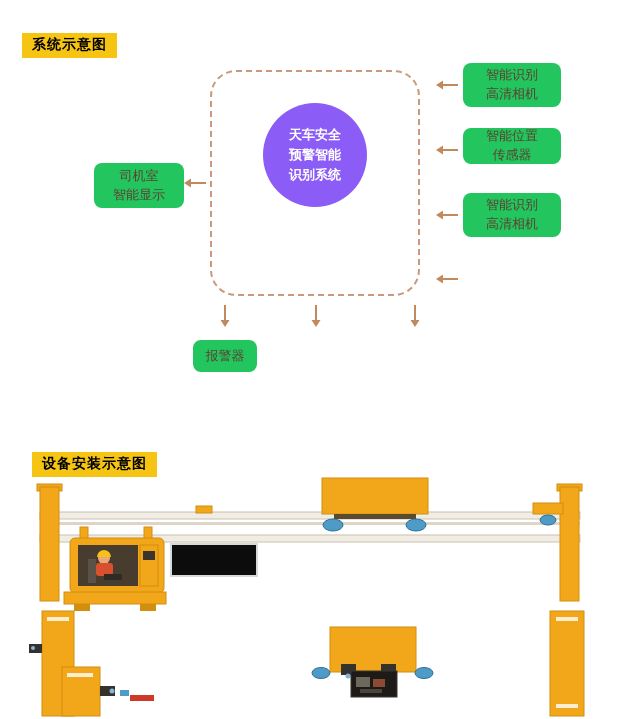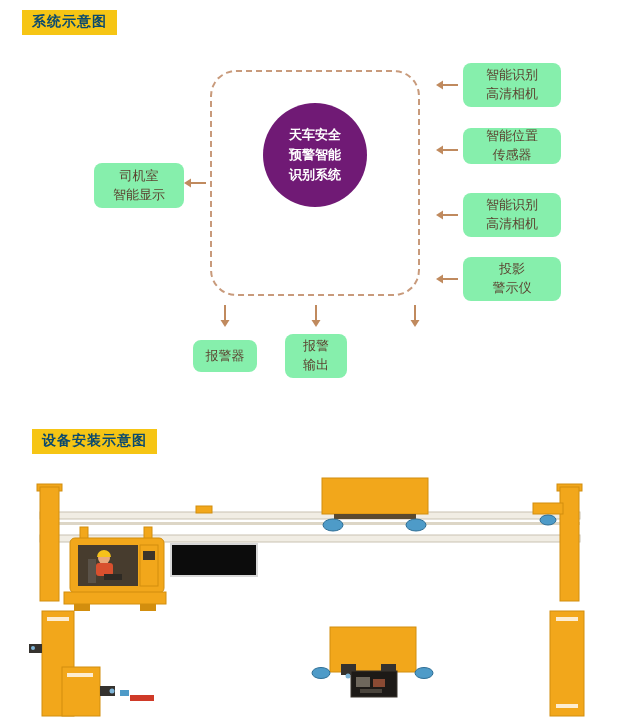--- a/index.html
+++ b/index.html
@@ -7,43 +7,44 @@
   body {
     width:618px; height:719px;
     font-family:"DejaVu Sans", sans-serif;
     position:relative;
   }
   .page { position:relative; width:618px; height:719px; background:#fff; overflow:hidden; }
 
   .section-title {
     position:absolute;
     background:#f6c514;
-    color:#0c4a6e;
+    color:#000000;
     font-size:14px;
     font-weight:bold;
     padding:3px 10px 4px;
     letter-spacing:1px;
     white-space:nowrap;
+    margin-top:23px;
   }
   .t1 { left:22px; top:10px; }
   .t2 { left:32px; top:429px; }
 
   .dashed-box {
     position:absolute; left:210px; top:70px; width:210px; height:226px;
     border:2px dashed #c89a7b; border-radius:26px;
   }
   .core-circle {
     position:absolute; left:263px; top:103px; width:104px; height:104px;
-    border-radius:50%; background:#701a75;
+    border-radius:50%; background:#8b5cf6;
     color:#ffffff; font-size:13px; font-weight:bold;
     display:flex; align-items:center; justify-content:center;
     text-align:center; white-space:pre-line; line-height:1.55;
   }
   .node {
-    position:absolute; background:#86efac; color:#5b4330;
+    position:absolute; background:#22c55e; color:#5b4330;
     border-radius:8px; font-size:13px; line-height:1.45;
     display:flex; align-items:center; justify-content:center;
     text-align:center; white-space:pre-line;
   }
   .n-ai   { left:269px; top:214px; width:92px; height:44px; }
   .n-left { left:94px;  top:163px; width:90px; height:45px; }
   .n-r1   { left:463px; top:63px;  width:98px; height:44px; }
   .n-r2   { left:463px; top:128px; width:98px; height:36px; }
   .n-r3   { left:463px; top:193px; width:98px; height:44px; }
   .n-r4   { left:463px; top:257px; width:98px; height:44px; }
@@ -79,26 +80,22 @@
 
   <div class="node n-left">司机室
 智能显示</div>
 
   <div class="node n-r1">智能识别
 高清相机</div>
   <div class="node n-r2">智能位置
 传感器</div>
   <div class="node n-r3">智能识别
 高清相机</div>
-  <div class="node n-r4">投影
-警示仪</div>
 
   <div class="node n-b1">报警器</div>
-  <div class="node n-b2">报警
-输出</div>
 
   <div class="arrow a-left-out">
     <svg width="24" height="12" viewBox="0 0 24 12">
         <line x1="24" y1="6" x2="7" y2="6" stroke="#c08a5e" stroke-width="2"></line>
         <path d="M9 1.5 L2 6 L9 10.5 Z" fill="#c08a5e"></path>
       </svg>
   </div>
   <div class="arrow a-r1">
     <svg width="24" height="12" viewBox="0 0 24 12">
         <line x1="24" y1="6" x2="7" y2="6" stroke="#c08a5e" stroke-width="2"></line>

